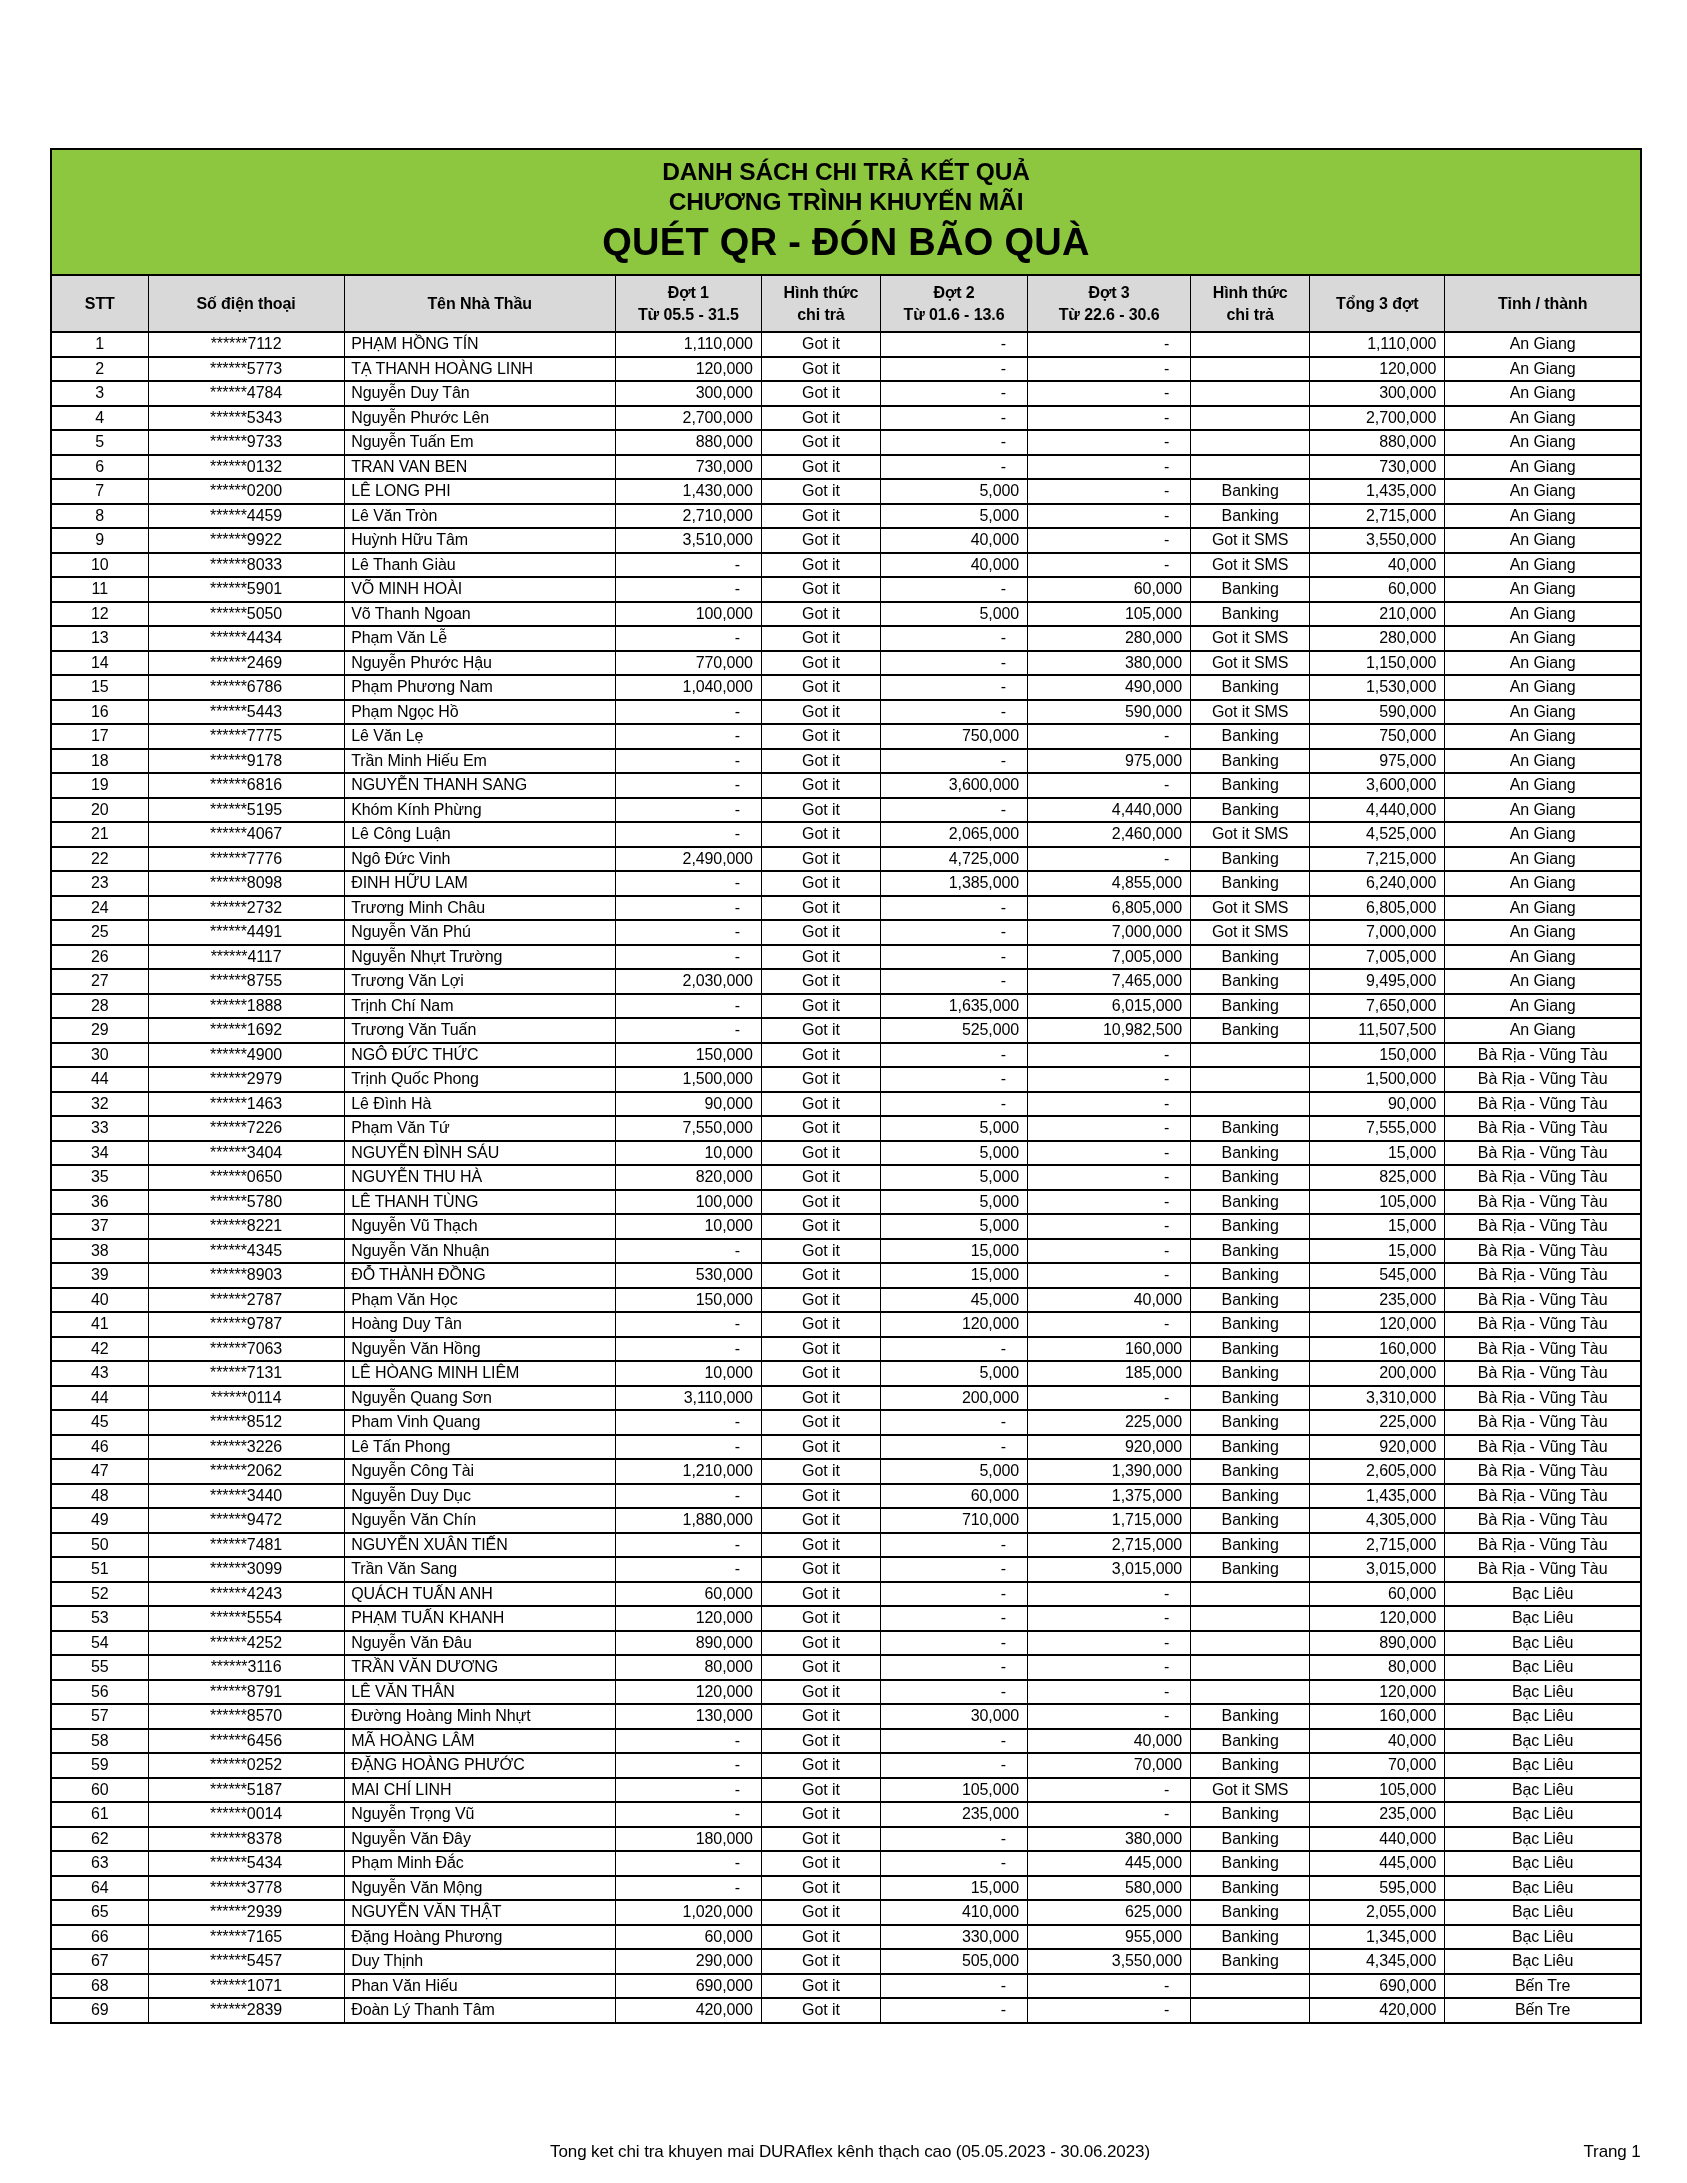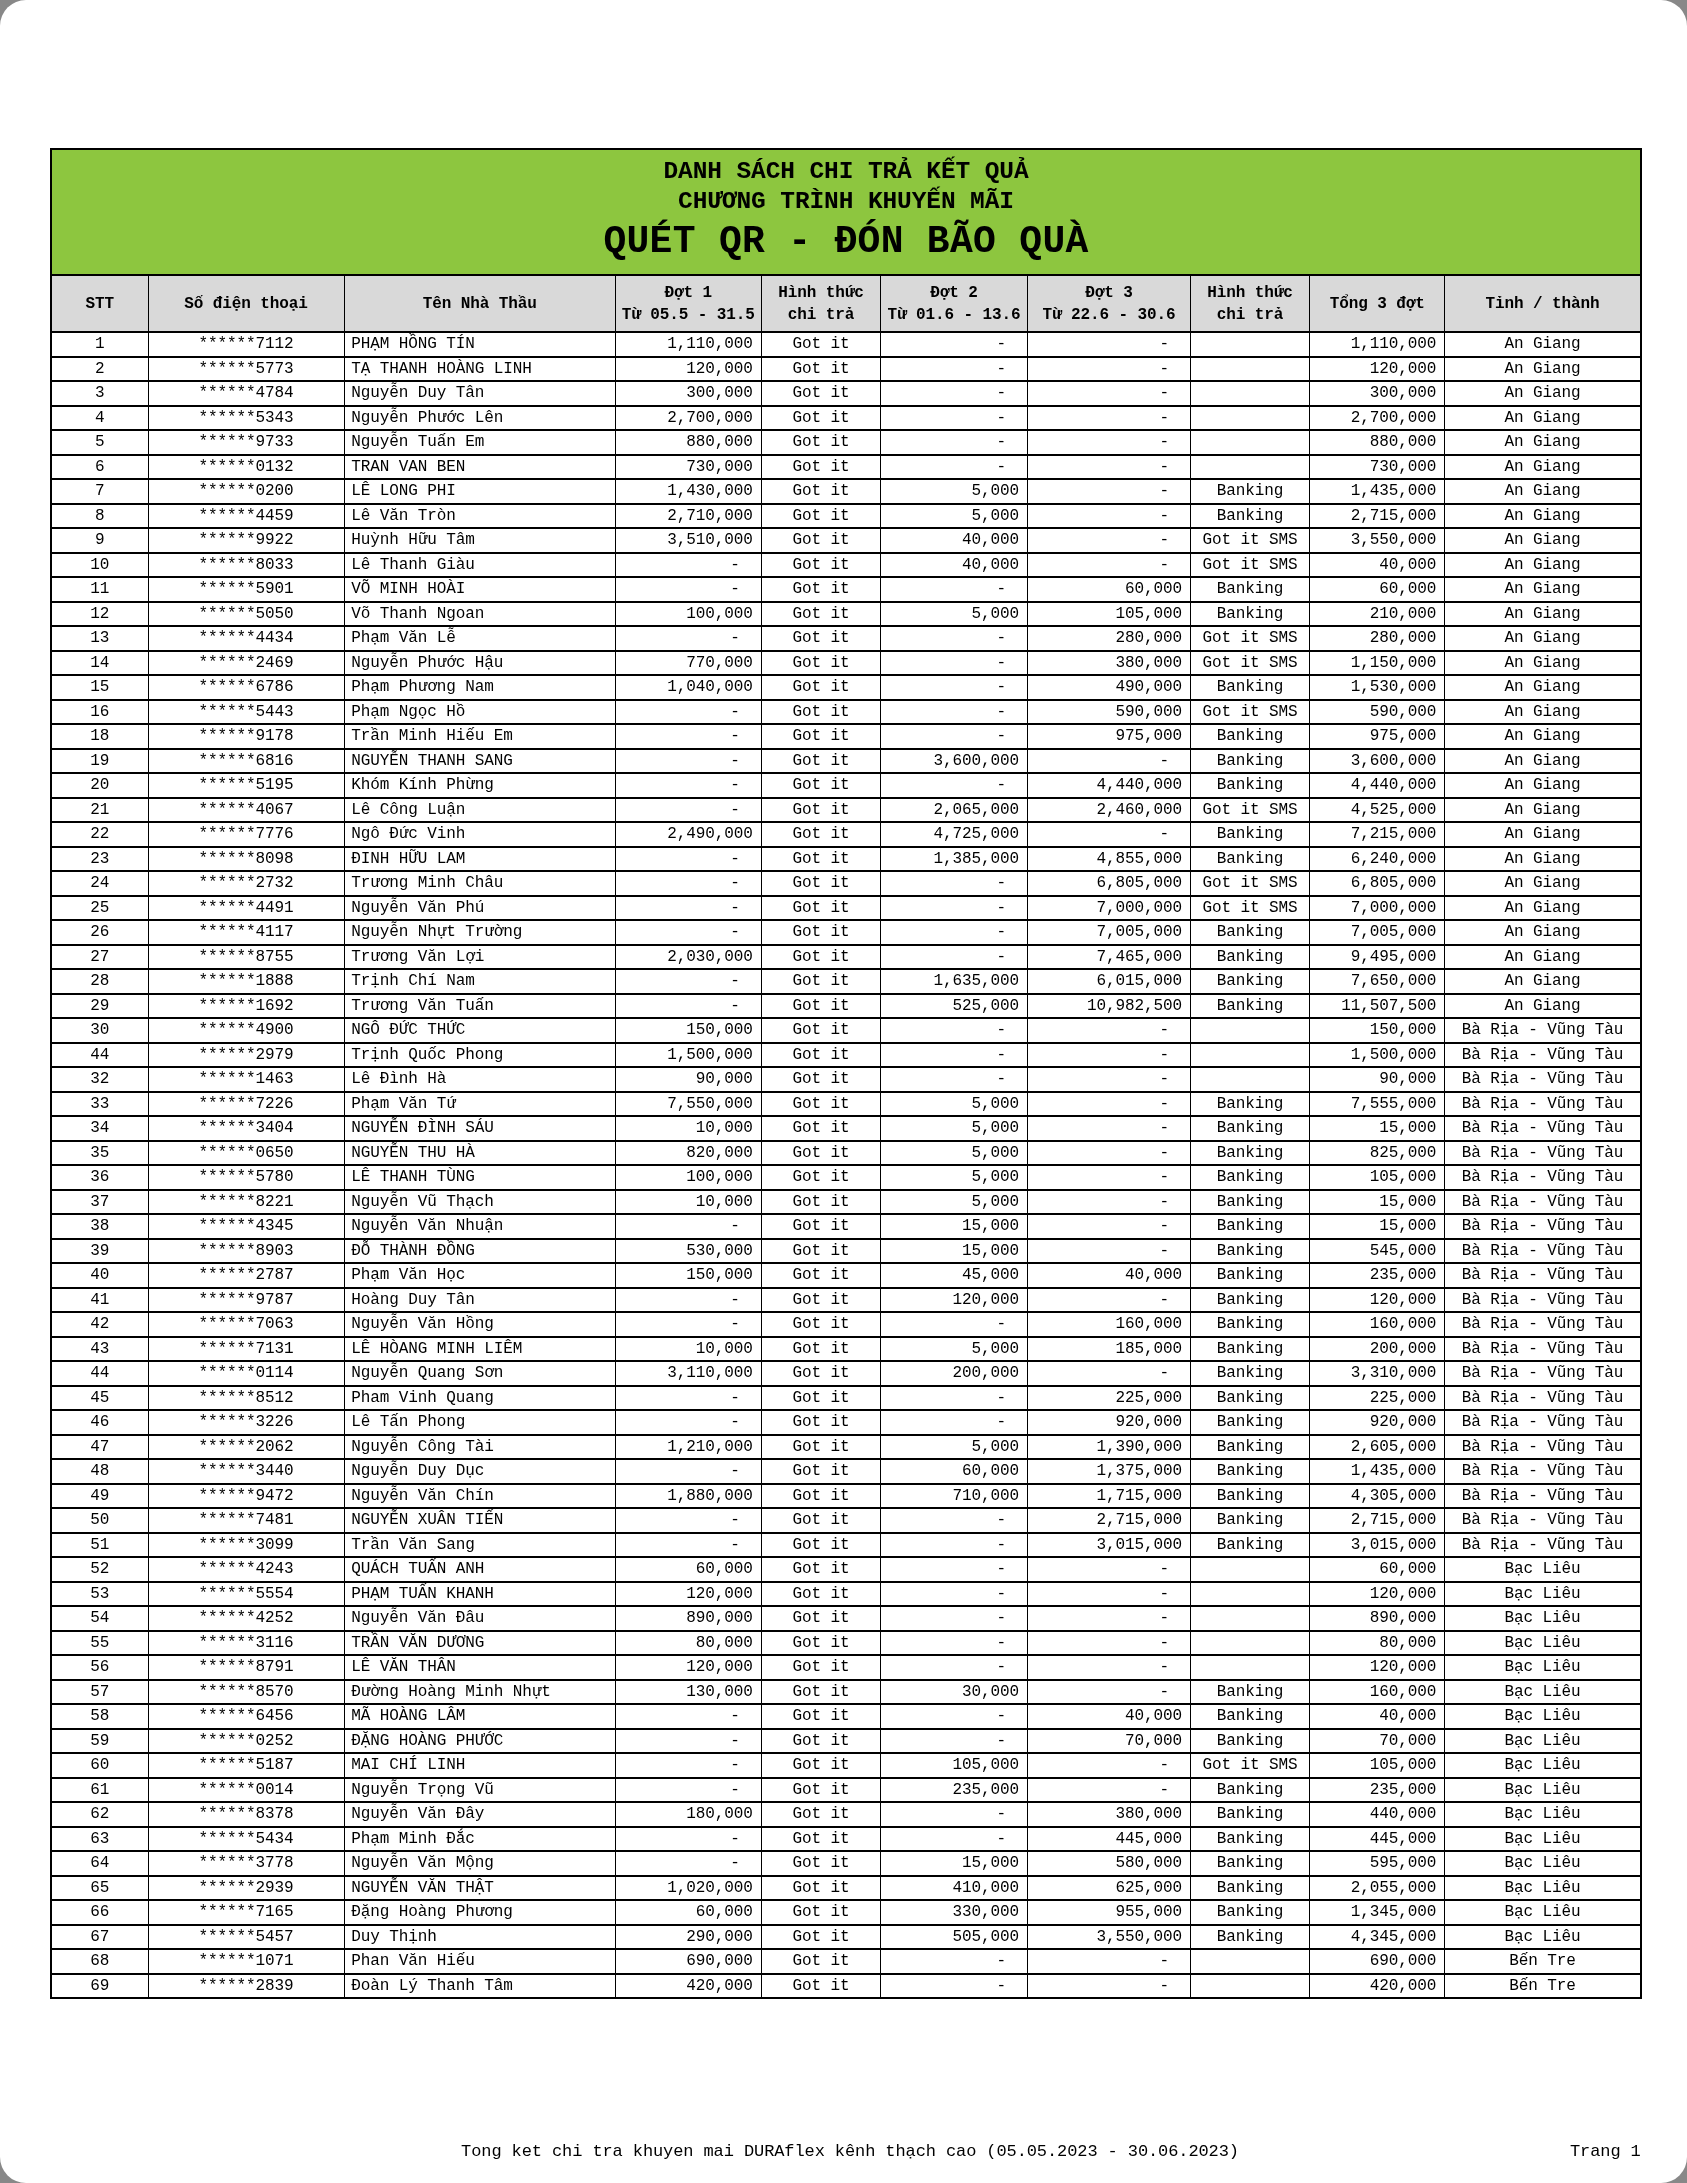--- a/index.html
+++ b/index.html
@@ -1,20 +1,19 @@
 <!DOCTYPE html>
 <html style="--green: #8DC63F; --gray: #D9D9D9;font-size:10.6px"><head>
 <meta charset="utf-8">
 <style>
   html,body{margin:0;padding:0;background:#888;}
   .page{
     position:relative;width:1687px;height:2183px;background:#ffffff;
-    font-family:Liberation Mono, monospace;color:#000;
+    font-family:Liberation Sans, sans-serif;color:#000;
     letter-spacing:-0.1px;
-    border-radius:26px;
   }
   table.doc{
     position:absolute;left:50px;top:148px;width:1592px;
     border-collapse:collapse;table-layout:fixed;
     border:2.6px solid #000;
   }
   td,th{
     border:1.3px solid #000;border-top-width:2px;border-bottom-width:2px;
     overflow:hidden;white-space:nowrap;vertical-align:middle;
     font-size:16px;font-weight:normal;
@@ -293,20 +292,32 @@
           <td class="a-l">Phạm Ngọc Hồ</td>
           <td class="a-n dash">-</td>
           <td class="a-c">Got it</td>
           <td class="a-n dash">-</td>
           <td class="a-n">590,000</td>
           <td class="a-c">Got it SMS</td>
           <td class="a-n">590,000</td>
           <td class="a-c">An Giang</td>
         </tr>
         <tr>
+          <td class="a-c">17</td>
+          <td class="a-c">******7775</td>
+          <td class="a-l">Lê Văn Lẹ</td>
+          <td class="a-n dash">-</td>
+          <td class="a-c">Got it</td>
+          <td class="a-n">750,000</td>
+          <td class="a-n dash">-</td>
+          <td class="a-c">Banking</td>
+          <td class="a-n">750,000</td>
+          <td class="a-c">An Giang</td>
+        </tr>
+        <tr>
           <td class="a-c">18</td>
           <td class="a-c">******9178</td>
           <td class="a-l">Trần Minh Hiếu Em</td>
           <td class="a-n dash">-</td>
           <td class="a-c">Got it</td>
           <td class="a-n dash">-</td>
           <td class="a-n">975,000</td>
           <td class="a-c">Banking</td>
           <td class="a-n">975,000</td>
           <td class="a-c">An Giang</td>

